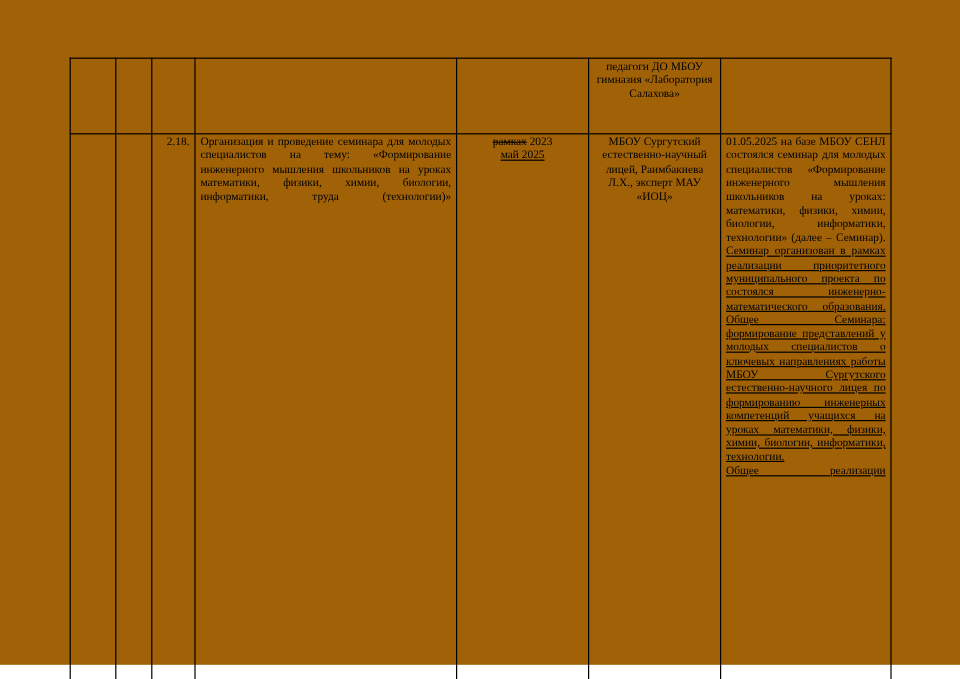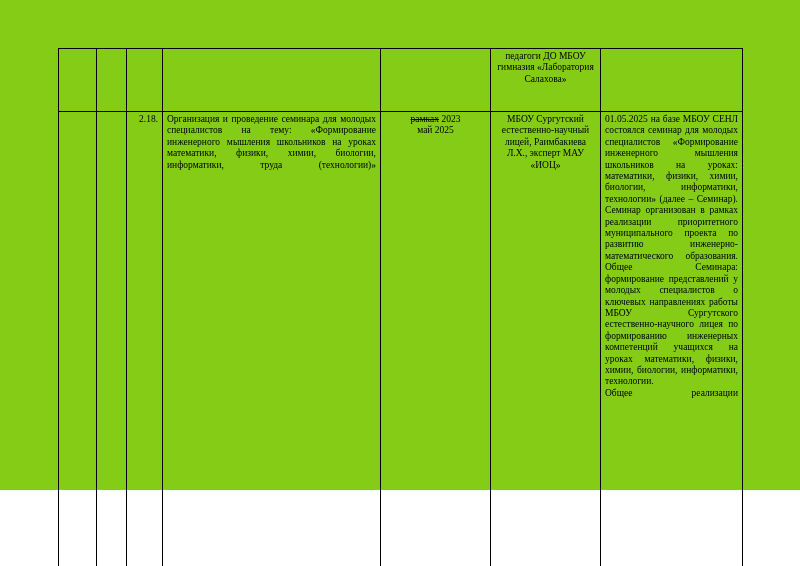--- a/index.html
+++ b/index.html
@@ -10,22 +10,22 @@
   body {
     width: 800px;
     height: 566px;
     font-family: "Liberation Serif", "DejaVu Serif", serif;
     color: #000000;
     overflow: hidden;
   }
   .page {
     position: relative;
     width: 800px;
-    height: 490px;
-    background: #84cc16;
+    height: 554px;
+    background: #a16207;
     box-sizing: border-box;
   }
   table.doc-table {
     position: absolute;
     left: 58px;
     top: 48px;
     width: 684px;
     border-collapse: collapse;
     table-layout: fixed;
   }
@@ -57,21 +57,21 @@
   .center {
     text-align: center;
   }
   .strike {
     text-decoration: line-through;
   }
   p {
     margin: 0;
     padding: 0;
   }
-  .blk + .blk { margin-top: 0px; }
+  .blk + .blk { margin-top: 0px; text-decoration: underline; }
 </style>
 </head>
 <body>
 
 <div class="page">
   <table class="doc-table">
     <colgroup>
       <col class="col-a">
       <col class="col-b">
       <col class="col-c">
@@ -95,20 +95,20 @@
         <td class="cell-empty"></td>
         <td class="num">2.18.</td>
         <td class="just">Организация и проведение семинара для молодых специалистов на тему: «Формирование инженерного мышления школьников на уроках математики, физики, химии, биологии, информатики, труда (технологии)»</td>
         <td class="center">
           <p class="blk"><span class="strike">рамках</span><span> 2023</span></p>
           <p class="blk">май 2025</p>
         </td>
         <td class="center">МБОУ Сургутский естественно-научный лицей, Раимбакиева Л.Х., эксперт МАУ «ИОЦ»</td>
         <td class="just">
           <p class="blk">01.05.2025 на базе МБОУ СЕНЛ состоялся семинар для молодых специалистов «Формирование инженерного мышления школьников на уроках: математики, физики, химии, биологии, информатики, технологии» (далее – Семинар).</p>
-          <p class="blk">Семинар организован в рамках реализации приоритетного муниципального проекта по развитию инженерно-математического образования.</p>
+          <p class="blk">Семинар организован в рамках реализации приоритетного муниципального проекта по состоялся инженерно-математического образования.</p>
           <p class="blk">Общее Семинара: формирование представлений у молодых специалистов о ключевых направлениях работы МБОУ Сургутского естественно-научного лицея по формированию инженерных компетенций учащихся на уроках математики, физики, химии, биологии, информатики, технологии.</p>
           <p class="blk">Общее реализации</p>
         </td>
       </tr>
     </tbody>
   </table>
 </div>
 
 </body></html>

